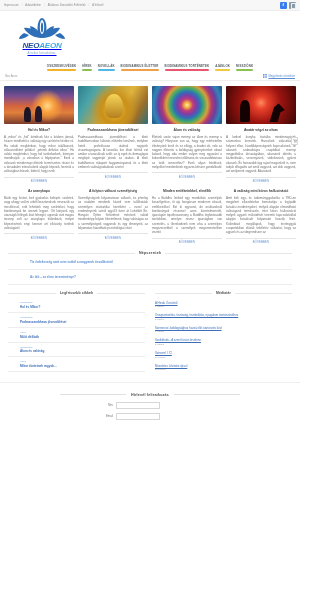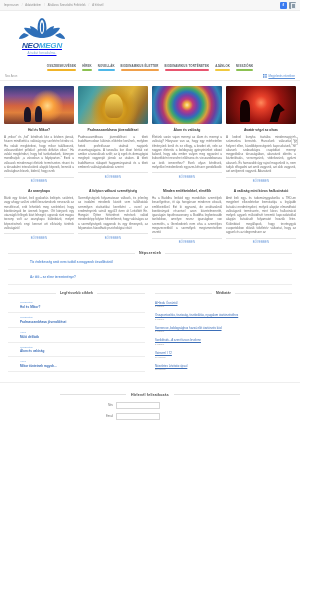--- a/index.html
+++ b/index.html
@@ -288,21 +288,21 @@
         <ellipse cx="32" cy="13" rx="2.2" ry="7" fill="#ffffff"></ellipse>
         <ellipse cx="32" cy="13.5" rx="1.1" ry="5" fill="#2f6fb8"></ellipse>
         <path d="M32 24 C24 24 17 20 14 14 C19 13 26 16 32 24Z"></path>
         <path d="M32 24 C40 24 47 20 50 14 C45 13 38 16 32 24Z"></path>
         <path d="M32 24 C26 23 21 19 20 12 C25 13 30 17 32 24Z"></path>
         <path d="M32 24 C38 23 43 19 44 12 C39 13 34 17 32 24Z"></path>
         <path d="M14 19 C11 21 9 23 9 25 C13 25 17 23 19 21Z"></path>
         <path d="M50 19 C53 21 55 23 55 25 C51 25 47 23 45 21Z"></path>
       </g>
     </svg>
-    <div class="logo-word"><span class="logo-neo">NEO</span><span class="logo-aeon">MEGN</span></div>
+    <div class="logo-word"><span class="logo-neo">NEO</span><span class="logo-aeon">AEON</span></div>
     <div class="logo-tag">A tudat forradalma.</div>
   </a>
 </div>
 
 <nav class="nav">
   <div class="nav-item">
     <span class="nav-label">ÖSSZEESKÜVÉSEK</span>
     <div class="nav-rule" style="background:#f0b429"></div>
   </div>
   <div class="nav-item">

